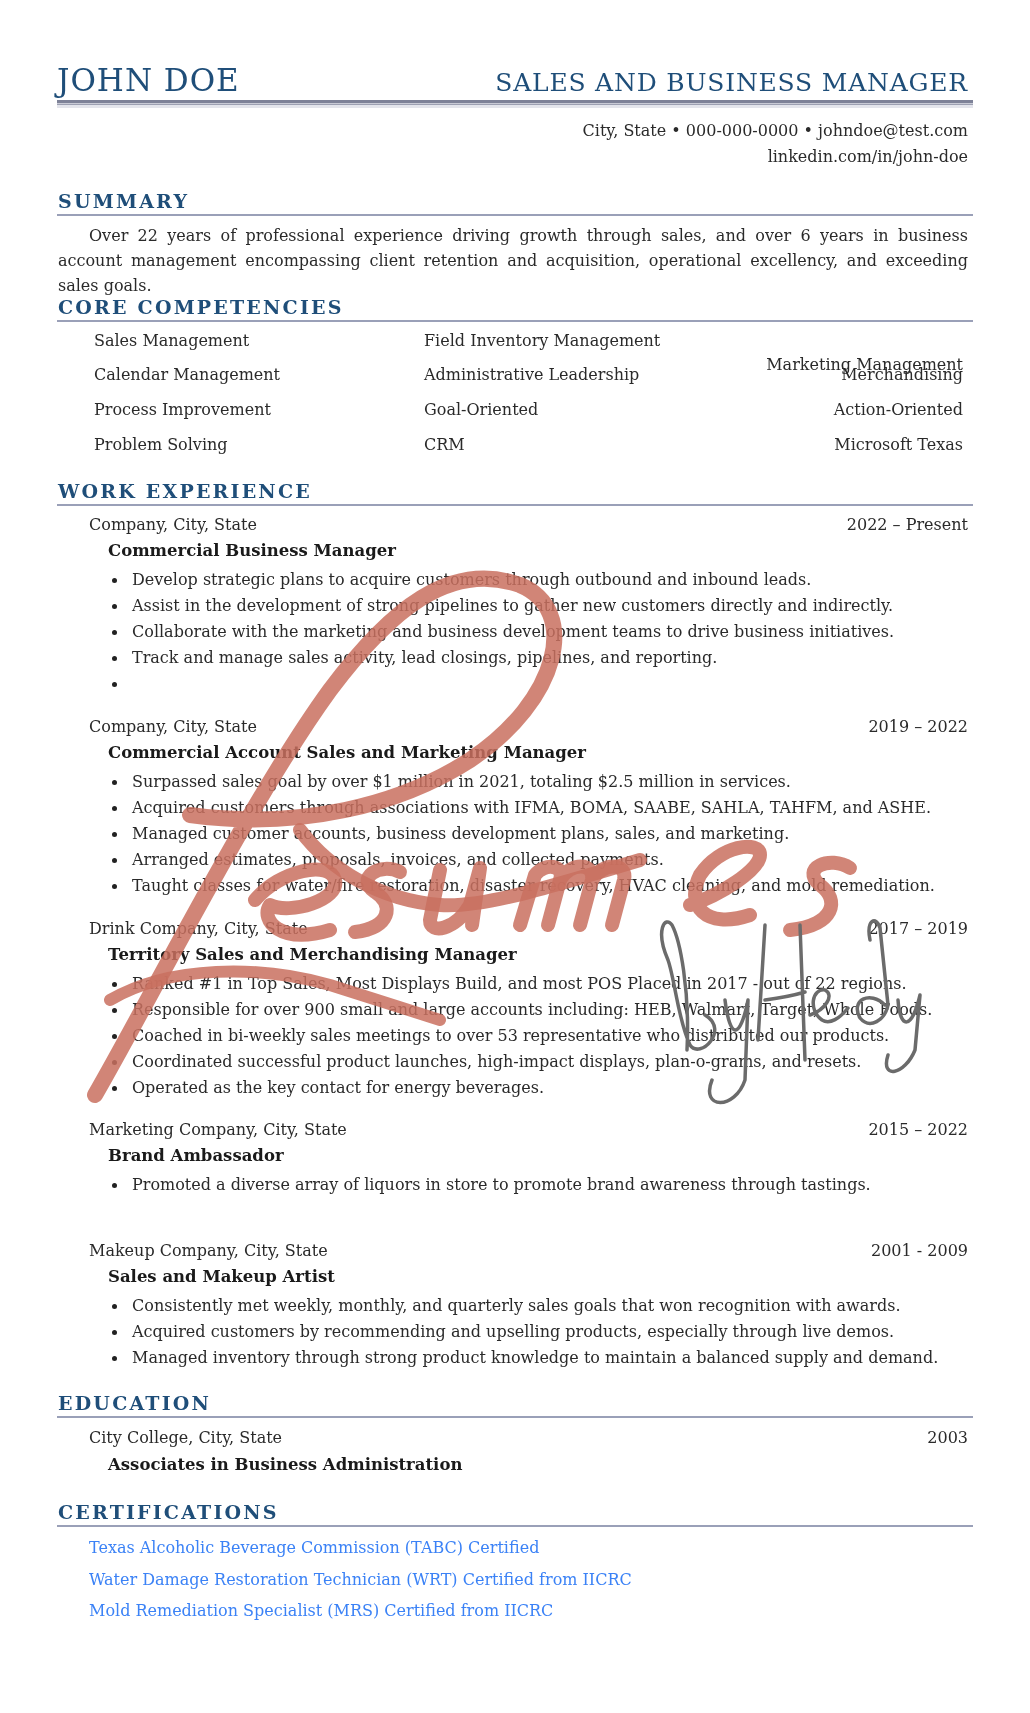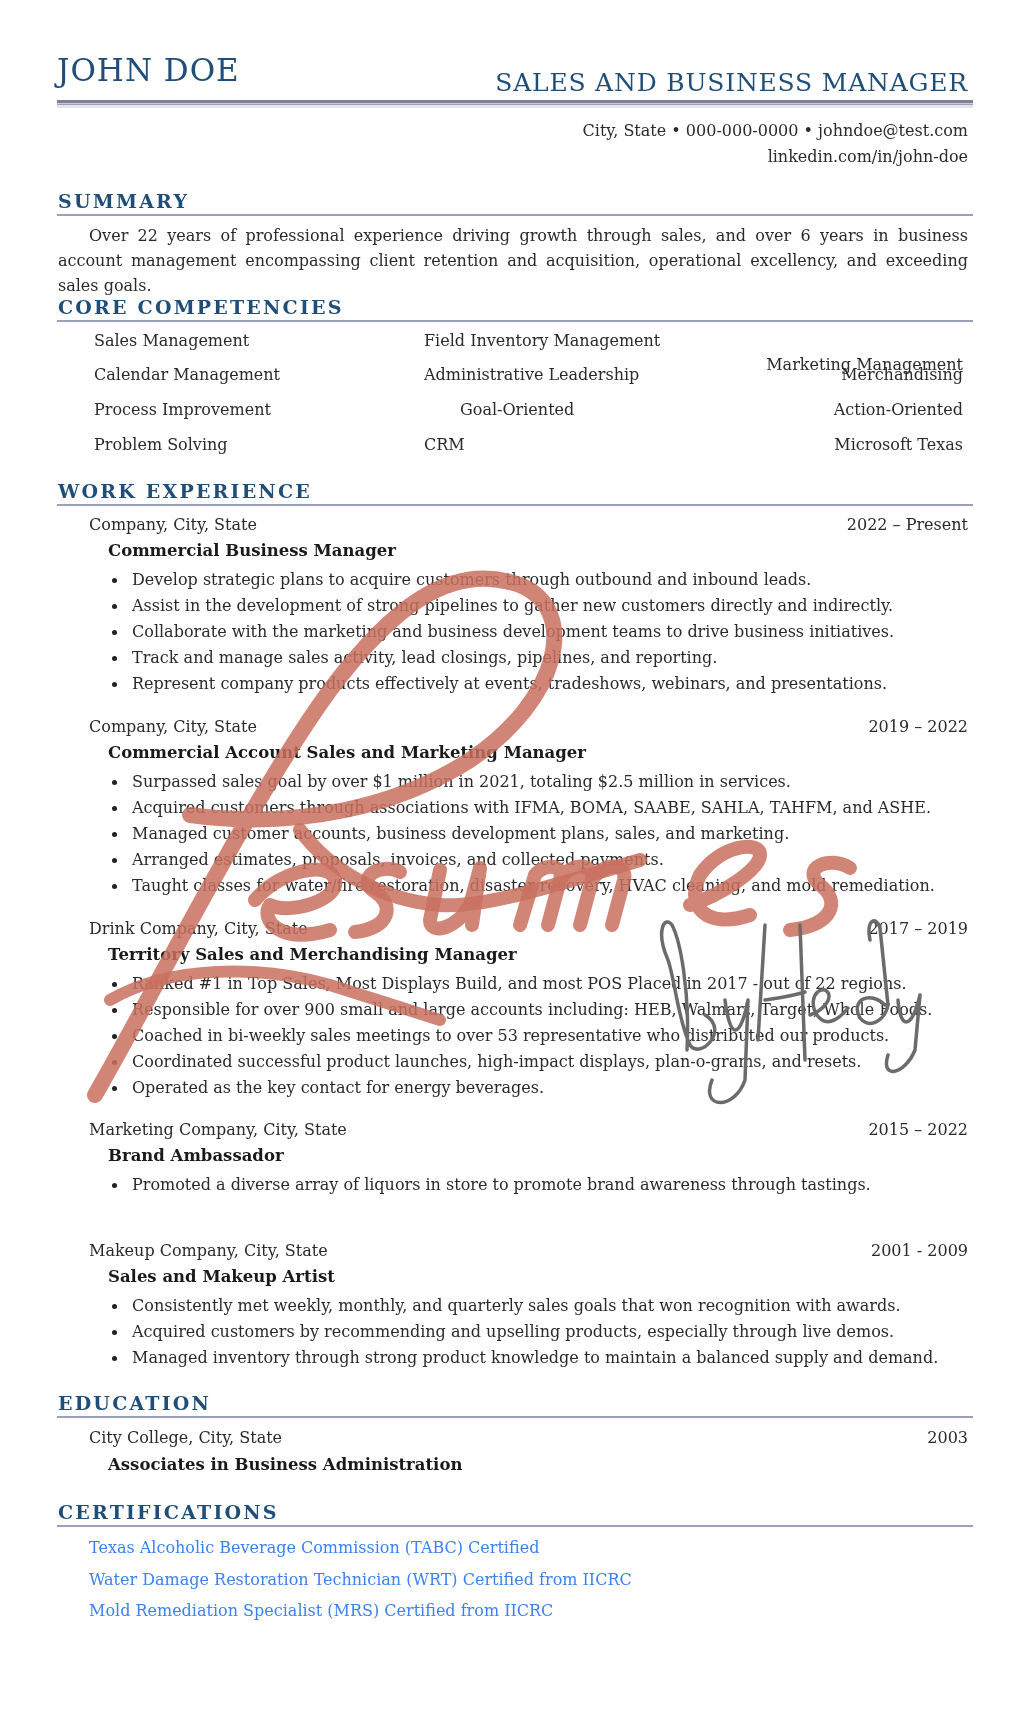--- a/index.html
+++ b/index.html
@@ -1,20 +1,20 @@
 <!DOCTYPE html>
 <html><head>
 <meta charset="utf-8">
 <style>
   html, body { margin: 0; padding: 0; background: #ffffff; }
   body { width: 1030px; height: 1713px; position: relative; overflow: hidden;
          font-family: "DejaVu Serif", "Liberation Serif", serif; color: #222; }
   .page { position: absolute; left: 0; top: 0; width: 1030px; height: 1713px; }
   .abs { position: absolute; }
-  .name { left: 57px; top: 52px; font-size: 31px; color: #1f4e79; letter-spacing: 1px; font-family: "DejaVu Serif", serif; }
+  .name { left: 57px; top: 62px; font-size: 31px; color: #1f4e79; letter-spacing: 1px; font-family: "DejaVu Serif", serif; }
   .jobtitle { right: 62px; top: 68px; font-size: 25px; color: #1f4e79; letter-spacing: 0.8px; font-family: "DejaVu Serif", serif; }
   .header-rule { left: 57px; width: 916px; top: 100px; height: 8px;
       background: linear-gradient(to bottom, #7e8298 0px, #7e8298 3px, #c9cbd6 3px, #c9cbd6 4px, #9da0b2 4px, #9da0b2 5px, #e4e5ec 5px, #e4e5ec 8px); }
   .contact { right: 62px; text-align: right; font-size: 16px; color: #2a2a2a; line-height: 26px; }
   .section-title { left: 58px; font-size: 19px; font-weight: bold; color: #1f4e79; letter-spacing: 2.2px; font-family: "DejaVu Serif", serif; }
   .section-rule { left: 57px; width: 916px; height: 2px; background: #9aa0b8; }
   .summary { left: 58px; width: 910px; font-size: 16px; line-height: 25px; color: #2a2a2a; text-indent: 31px; text-align: justify; }
   .comp { font-size: 16px; color: #2a2a2a; white-space: nowrap; }
   .row-left { left: 89px; font-size: 16px; color: #2a2a2a; white-space: nowrap; }
   .row-right { right: 62px; font-size: 16px; color: #2a2a2a; white-space: nowrap; text-align: right; }
@@ -43,40 +43,40 @@
   <div class="abs section-title" style="top:296px;">CORE COMPETENCIES</div>
   <div class="abs section-rule" style="top:320px;"></div>
 
   <div class="abs comp" style="left:94px; top:331px;">Sales Management</div>
   <div class="abs comp" style="left:94px; top:365px;">Calendar Management</div>
   <div class="abs comp" style="left:94px; top:400px;">Process Improvement</div>
   <div class="abs comp" style="left:94px; top:435px;">Problem Solving</div>
 
   <div class="abs comp" style="left:424px; top:331px;">Field Inventory Management</div>
   <div class="abs comp" style="left:424px; top:365px;">Administrative Leadership</div>
-  <div class="abs comp" style="left:424px; top:400px;margin-left:36px;">Goal-Oriented</div>
+  <div class="abs comp" style="left:424px; top:400px;">Goal-Oriented</div>
   <div class="abs comp" style="left:424px; top:435px;">CRM</div>
 
   <div class="abs comp" style="right:67px; top:331px; text-align:center;margin-top:24px;">Marketing Management</div>
   <div class="abs comp" style="right:67px; top:365px; text-align:right;">Merchandising</div>
   <div class="abs comp" style="right:67px; top:400px; text-align:right;">Action-Oriented</div>
   <div class="abs comp" style="right:67px; top:435px; text-align:right;">Microsoft Texas</div>
 
   <div class="abs section-title" style="top:480px;">WORK EXPERIENCE</div>
   <div class="abs section-rule" style="top:504px;"></div>
 
   <div class="abs row-left" style="top:515px;">Company, City, State</div>
   <div class="abs row-right" style="top:515px;">2022 – Present</div>
   <div class="abs role" style="top:541px;">Commercial Business Manager</div>
   <ul class="abs bullets" style="top:567px;">
     <li><span class="dot"></span><span>Develop strategic plans to acquire customers through outbound and inbound leads.</span></li>
     <li><span class="dot"></span><span>Assist in the development of strong pipelines to gather new customers directly and indirectly.</span></li>
     <li><span class="dot"></span><span>Collaborate with the marketing and business development teams to drive business initiatives.</span></li>
     <li><span class="dot"></span><span>Track and manage sales activity, lead closings, pipelines, and reporting.</span></li>
-    <li><span class="dot"></span><span>Represent company products effectively at events, tradeshows, webinars, and presentations.</span></li>
+    <li><span class="dot"></span></li>
   </ul>
 
   <div class="abs row-left" style="top:717px;">Company, City, State</div>
   <div class="abs row-right" style="top:717px;">2019 – 2022</div>
   <div class="abs role" style="top:743px;">Commercial Account Sales and Marketing Manager</div>
   <ul class="abs bullets" style="top:769px;">
     <li><span class="dot"></span><span>Surpassed sales goal by over $1 million in 2021, totaling $2.5 million in services.</span></li>
     <li><span class="dot"></span><span>Acquired customers through associations with IFMA, BOMA, SAABE, SAHLA, TAHFM, and ASHE.</span></li>
     <li><span class="dot"></span><span>Managed customer accounts, business development plans, sales, and marketing.</span></li>
     <li><span class="dot"></span><span>Arranged estimates, proposals, invoices, and collected payments.</span></li>

